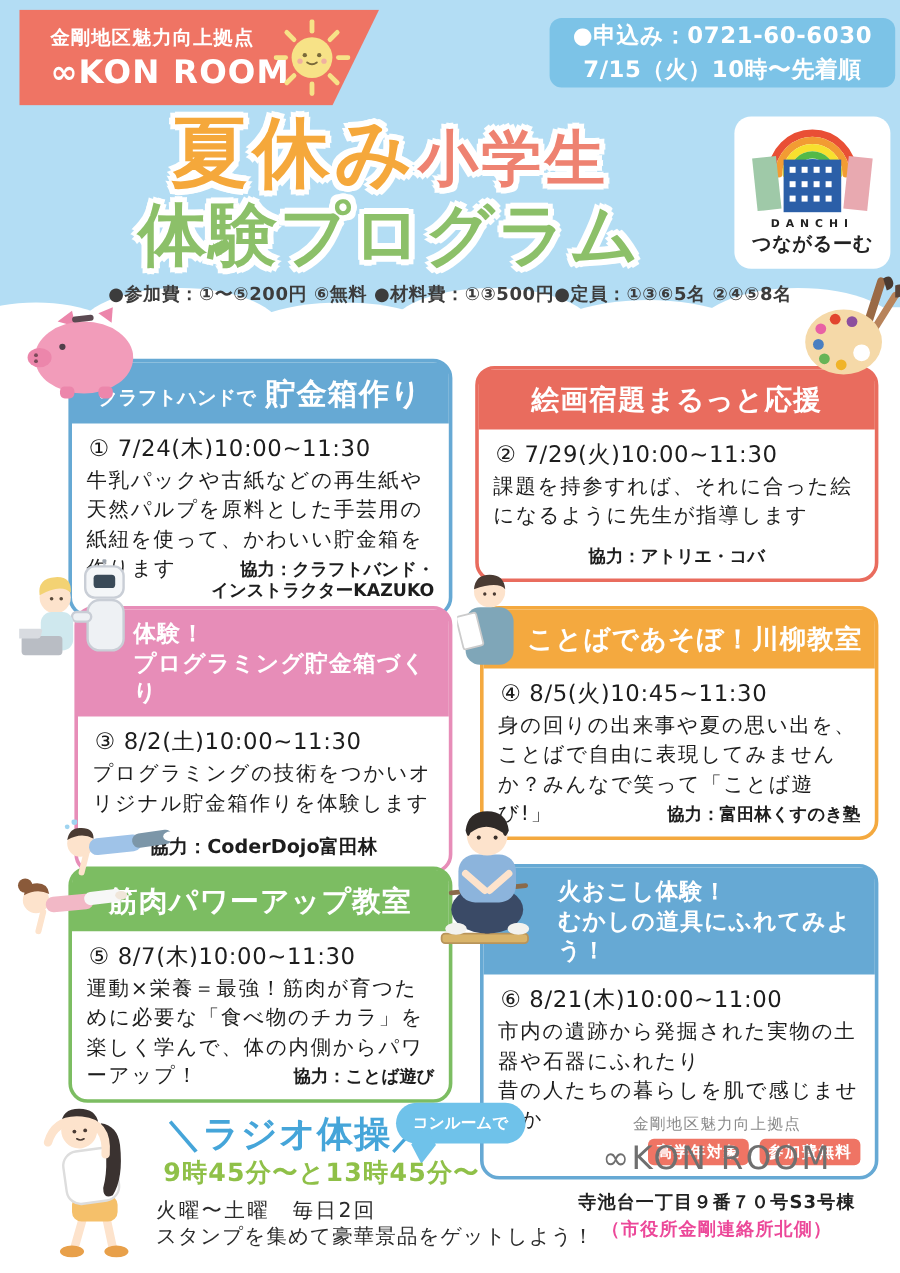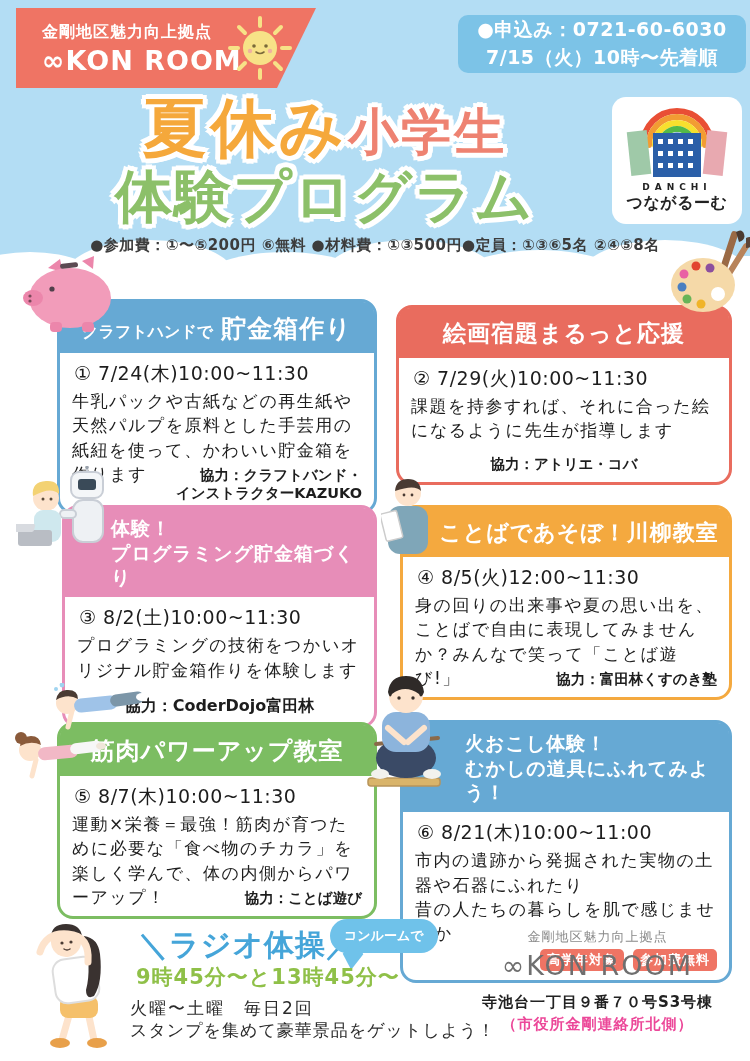--- a/index.html
+++ b/index.html
@@ -286,21 +286,21 @@
     <div class="cbody">
       <div class="cdate">③ 8/2(土)10:00~11:30</div>
       <div class="cdesc">プログラミングの技術をつかいオリジナル貯金箱作りを体験します</div>
       <div class="ccoop" style="text-align:center;margin-top:14px;font-size:16px;">協力：CoderDojo富田林</div>
     </div>
   </div>
 
   <div class="card card4" style="--c: #f4a93f;">
     <div class="chead chead-center" style="font-size:22px;padding-left:30px;">ことばであそぼ！川柳教室</div>
     <div class="cbody">
-      <div class="cdate">④ 8/5(火)12:00~11:30</div>
+      <div class="cdate">④ 8/5(火)10:45~11:30</div>
       <div class="cdesc">身の回りの出来事や夏の思い出を、ことばで自由に表現してみませんか？みんなで笑って「ことば遊び!」</div>
       <div class="ccoop tuck">協力：富田林くすのき塾</div>
     </div>
   </div>
 
   <div class="card card5" style="--c: #7cbd62;">
     <div class="chead chead-center" style="font-size:24px;">筋肉パワーアップ教室</div>
     <div class="cbody">
       <div class="cdate">⑤ 8/7(木)10:00~11:30</div>
       <div class="cdesc">運動×栄養＝最強！筋肉が育つために必要な「食べ物のチカラ」を楽しく学んで、体の内側からパワーアップ！</div>

